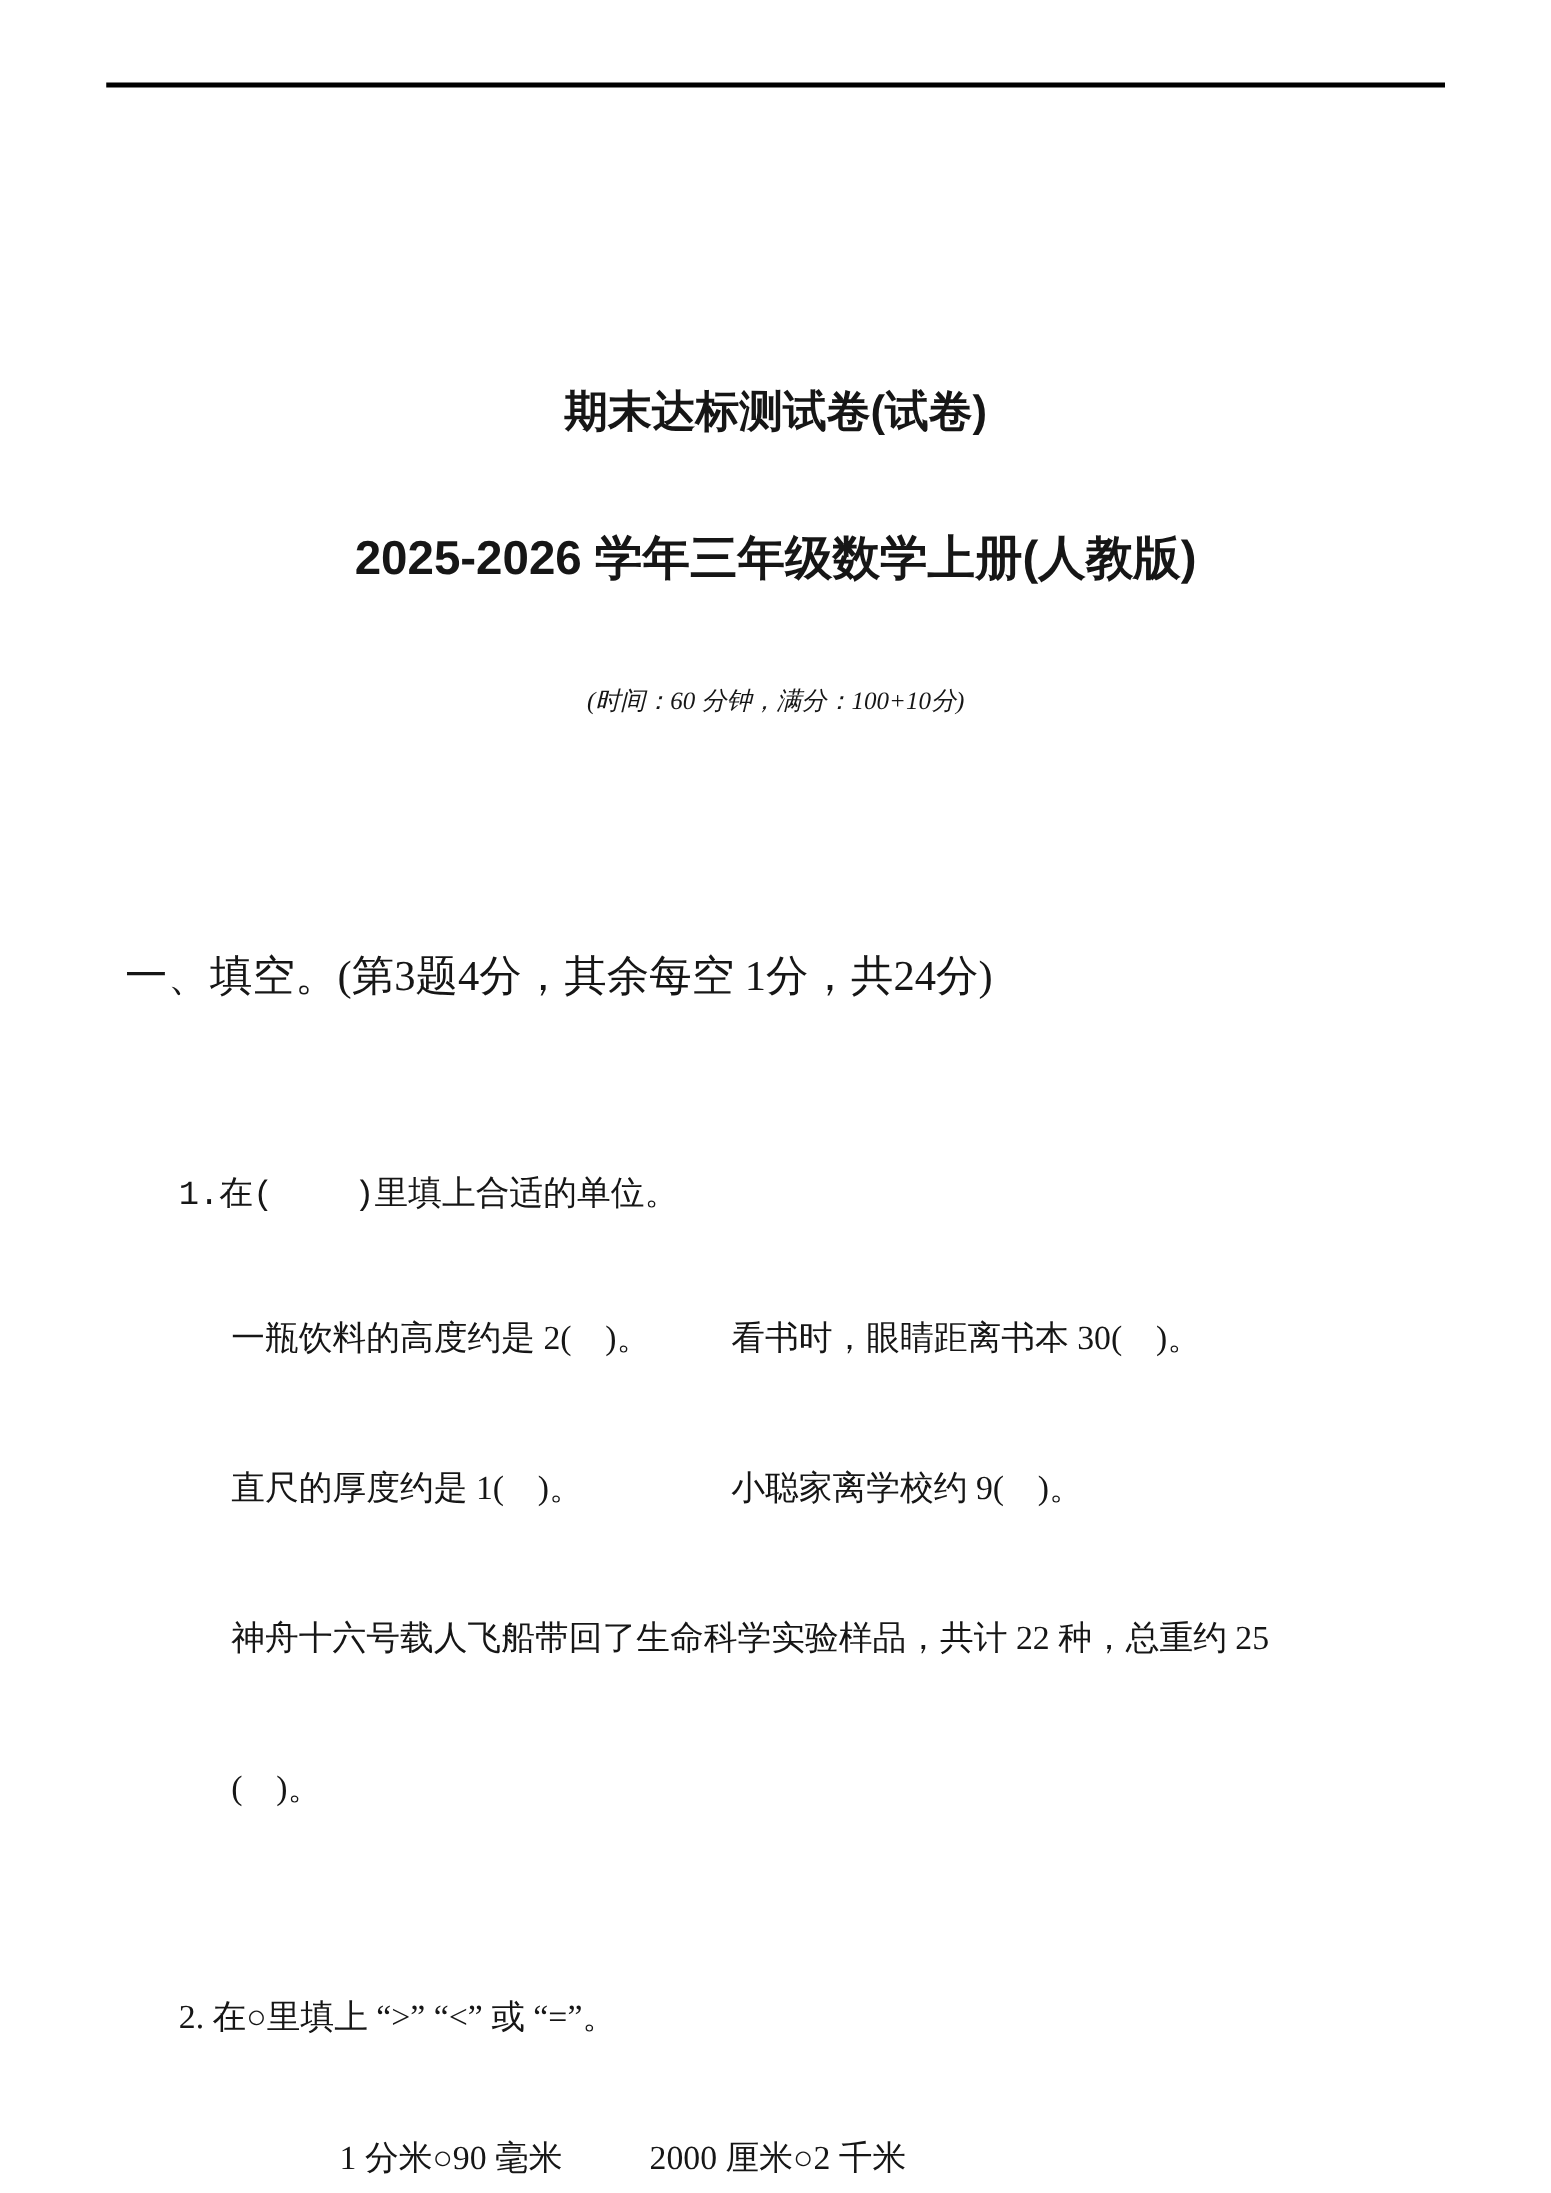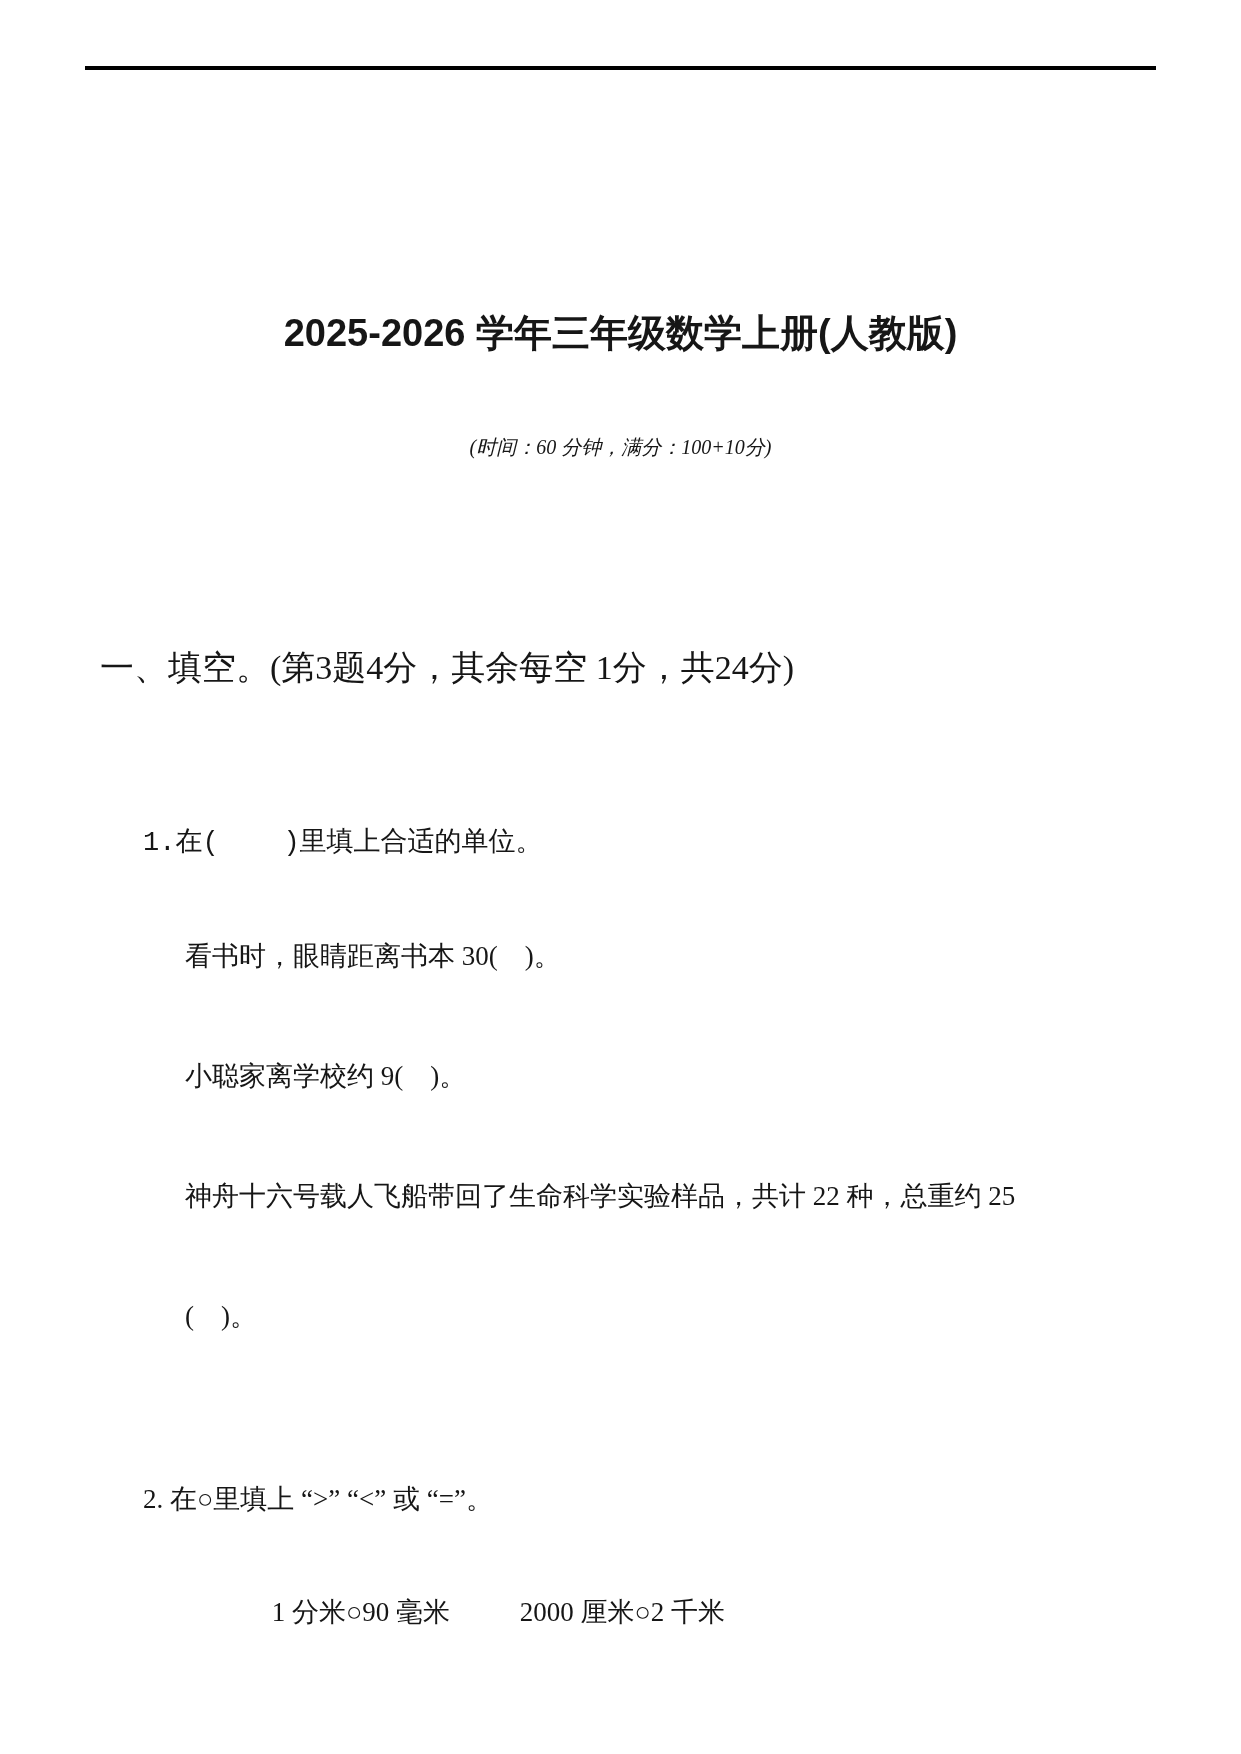--- a/index.html
+++ b/index.html
@@ -26,32 +26,35 @@
 
   .q2-grid { display:grid; grid-template-columns:265px 275px auto; align-items:center;text-align:right; }
 </style>
 </head>
 <body>
 
 <div class="page">
   <div class="top-rule"></div>
 
   <header>
+    <div class="title1">期末达标测试卷(试卷)</div>
     <div class="title2">2025-2026 学年三年级数学上册(人教版)</div>
     <div class="meta">(时间：60 分钟，满分：100+10分)</div>
   </header>
 
   <div class="section-heading">一、填空。(第3题4分，其余每空 1分，共24分)</div>
 
   
   <div class="stem" style="margin-top:8px;font-family:Liberation Mono, monospace;">1.在(    )里填上合适的单位。</div>
   <div class="indent line58 two-col">
+    <span class="left">一瓶饮料的高度约是 2(    )。</span>
     <span>看书时，眼睛距离书本 30(    )。</span>
   </div>
   <div class="indent line58 two-col">
+    <span class="left">直尺的厚度约是 1(    )。</span>
     <span>小聪家离学校约 9(    )。</span>
   </div>
   <div class="indent line58">
     <span>神舟十六号载人飞船带回了生命科学实验样品，共计 22 种，总重约 25</span>
   </div>
   <div class="indent line58">
     <span>(    )。</span>
   </div>
 
   

